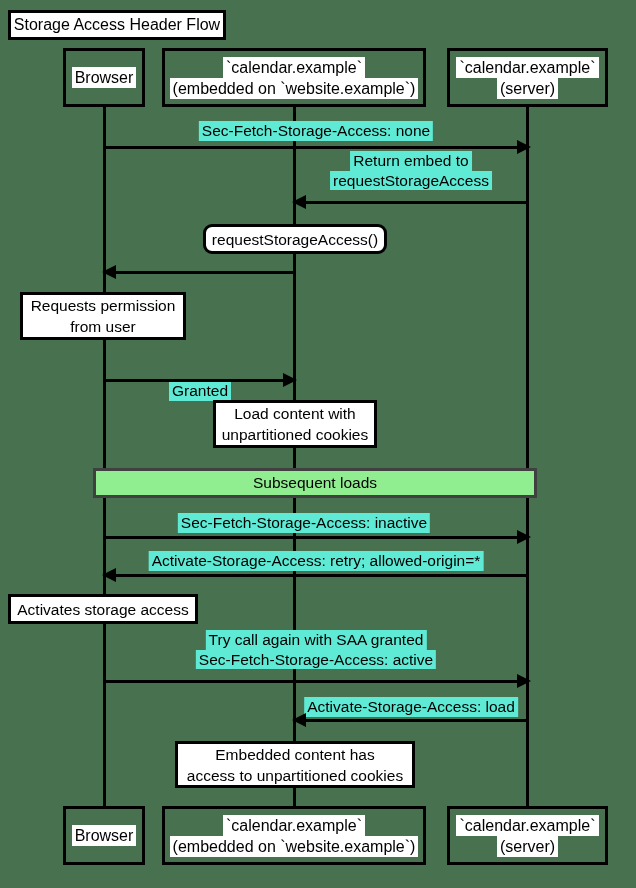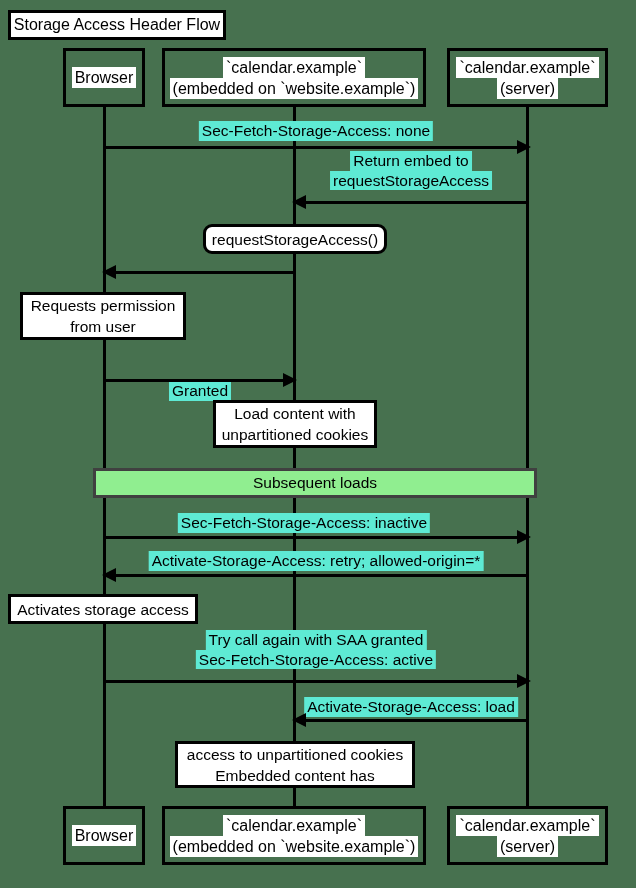--- a/index.html
+++ b/index.html
@@ -145,22 +145,22 @@
   </div>
 
   <div class="mlabel" style="left:411px; top:697px;">
     <span>Activate-Storage-Access: load</span>
   </div>
   <div class="arrow" style="left:294px; top:719px; width:235px;">
     <div class="head head-left"></div>
   </div>
 
   <div class="note" style="left:175px; top:741px; width:240px; height:47px;">
+    <span>Embedded content has</span>
     <span>access to unpartitioned cookies</span>
-    <span>Embedded content has</span>
   </div>
 
   <div class="pbox row-bottom p-browser">
     <span>Browser</span>
   </div>
   <div class="pbox row-bottom p-embed">
     <span>`calendar.example`</span>
     <span>(embedded on `website.example`)</span>
   </div>
   <div class="pbox row-bottom p-server">

